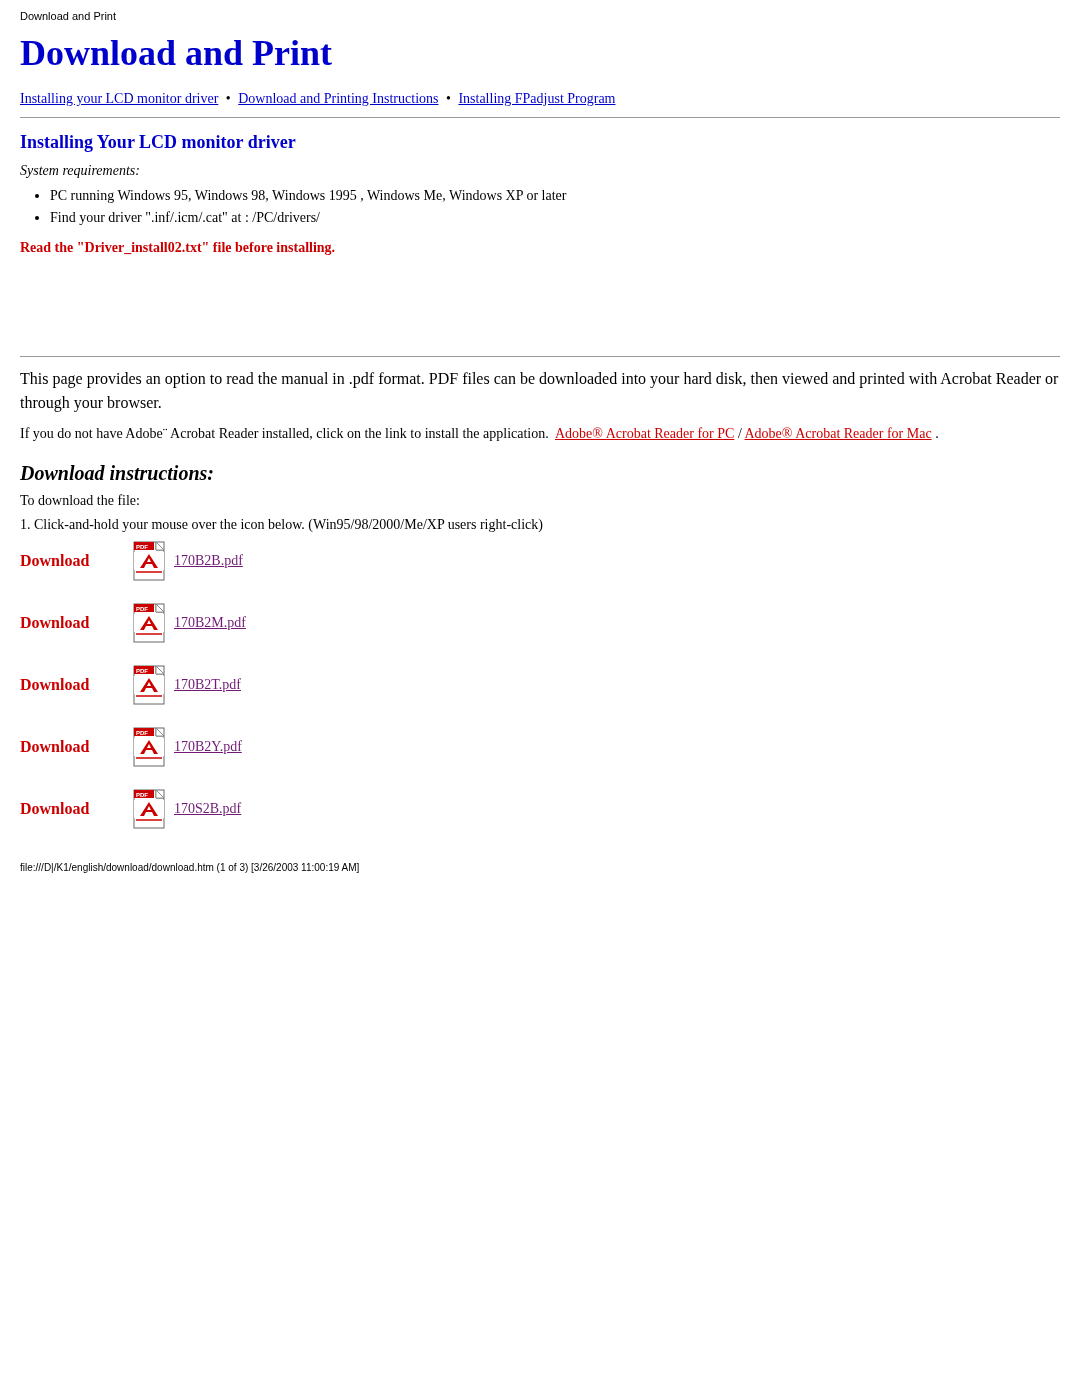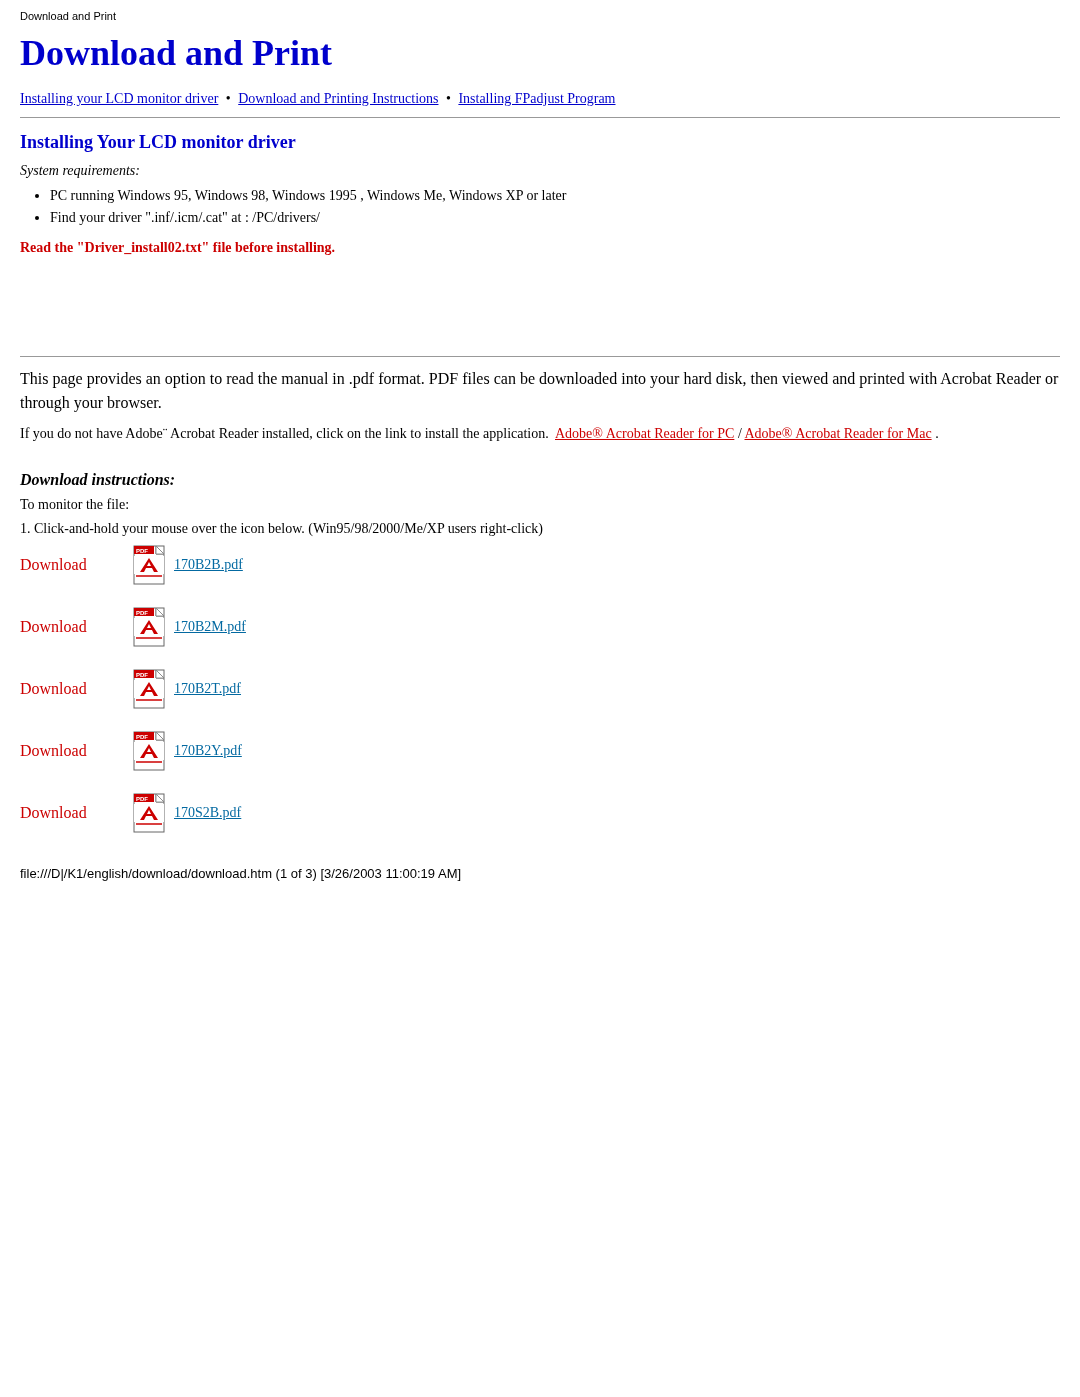--- a/index.html
+++ b/index.html
@@ -87,64 +87,64 @@
       font-size: 14px;
       margin-bottom: 11px;
       line-height: 1.5;
     }
     .inline-link {
       color: #cc0000;
       text-decoration: underline;
       cursor: pointer;
     }
     #download-instructions-title {
-      font-size: 16px;
+      font-size: 20px;
       font-weight: bold;
       font-style: italic;
-      margin: 27px 0 8px 0;
+      margin: 18px 0 8px 0;
     }
     #to-download-text {
       font-size: 14px;
       margin-bottom: 8px;
     }
     #click-hold-text {
       font-size: 14px;
       margin-bottom: 5px;
     }
     .download-row {
       display: flex;
       align-items: center;
       margin-bottom: 16px;
     }
     .download-label {
       color: #cc0000;
       font-size: 16px;
-      font-weight: normal;
+      font-weight: bold;
       width: 110px;
       min-width: 110px;
     }
     
     .pdf-icon {
       display: inline-block;
       width: 44px;
       height: 46px;
       position: relative;
     }
     .pdf-icon svg {
       width: 44px;
       height: 46px;
     }
     .download-file-link {
-      color: #0369a1;
+      color: #701a75;
       text-decoration: underline;
       font-size: 14px;
       cursor: pointer;
     }
     #footer-text {
-      font-size: 13px;
+      font-size: 10px;
       color: #000;
       margin-top: 30px;
       font-family: Arial, sans-serif;
     }
   </style>
 </head>
 <body>
 
 <div id="browser-tab">Download and Print</div>
 
@@ -180,21 +180,21 @@
 <p id="pdf-intro2">
   <span>If you do not have Adobe¨ Acrobat Reader installed, click on the link to install the application.&nbsp;</span>
   <a class="inline-link" href="#">Adobe® Acrobat Reader for PC</a>
   <span> / </span>
   <a class="inline-link" href="#">Adobe® Acrobat Reader for Mac</a>
   <span>.</span>
 </p>
 
 <h3 id="download-instructions-title">Download instructions:</h3>
 
-<p id="to-download-text">To monitor the file:</p>
+<p id="to-download-text">To download the file:</p>
 
 <p id="click-hold-text">1. Click-and-hold your mouse over the icon below. (Win95/98/2000/Me/XP users right-click)</p>
 
 <div id="download-rows">
     <div class="download-row">
       <span class="download-label">Download</span>
       <span class="pdf-icon"><svg viewBox="0 0 44 46" xmlns="http://www.w3.org/2000/svg">
 
       <rect x="4" y="4" width="30" height="38" fill="white" stroke="#666" stroke-width="1"></rect>
 

